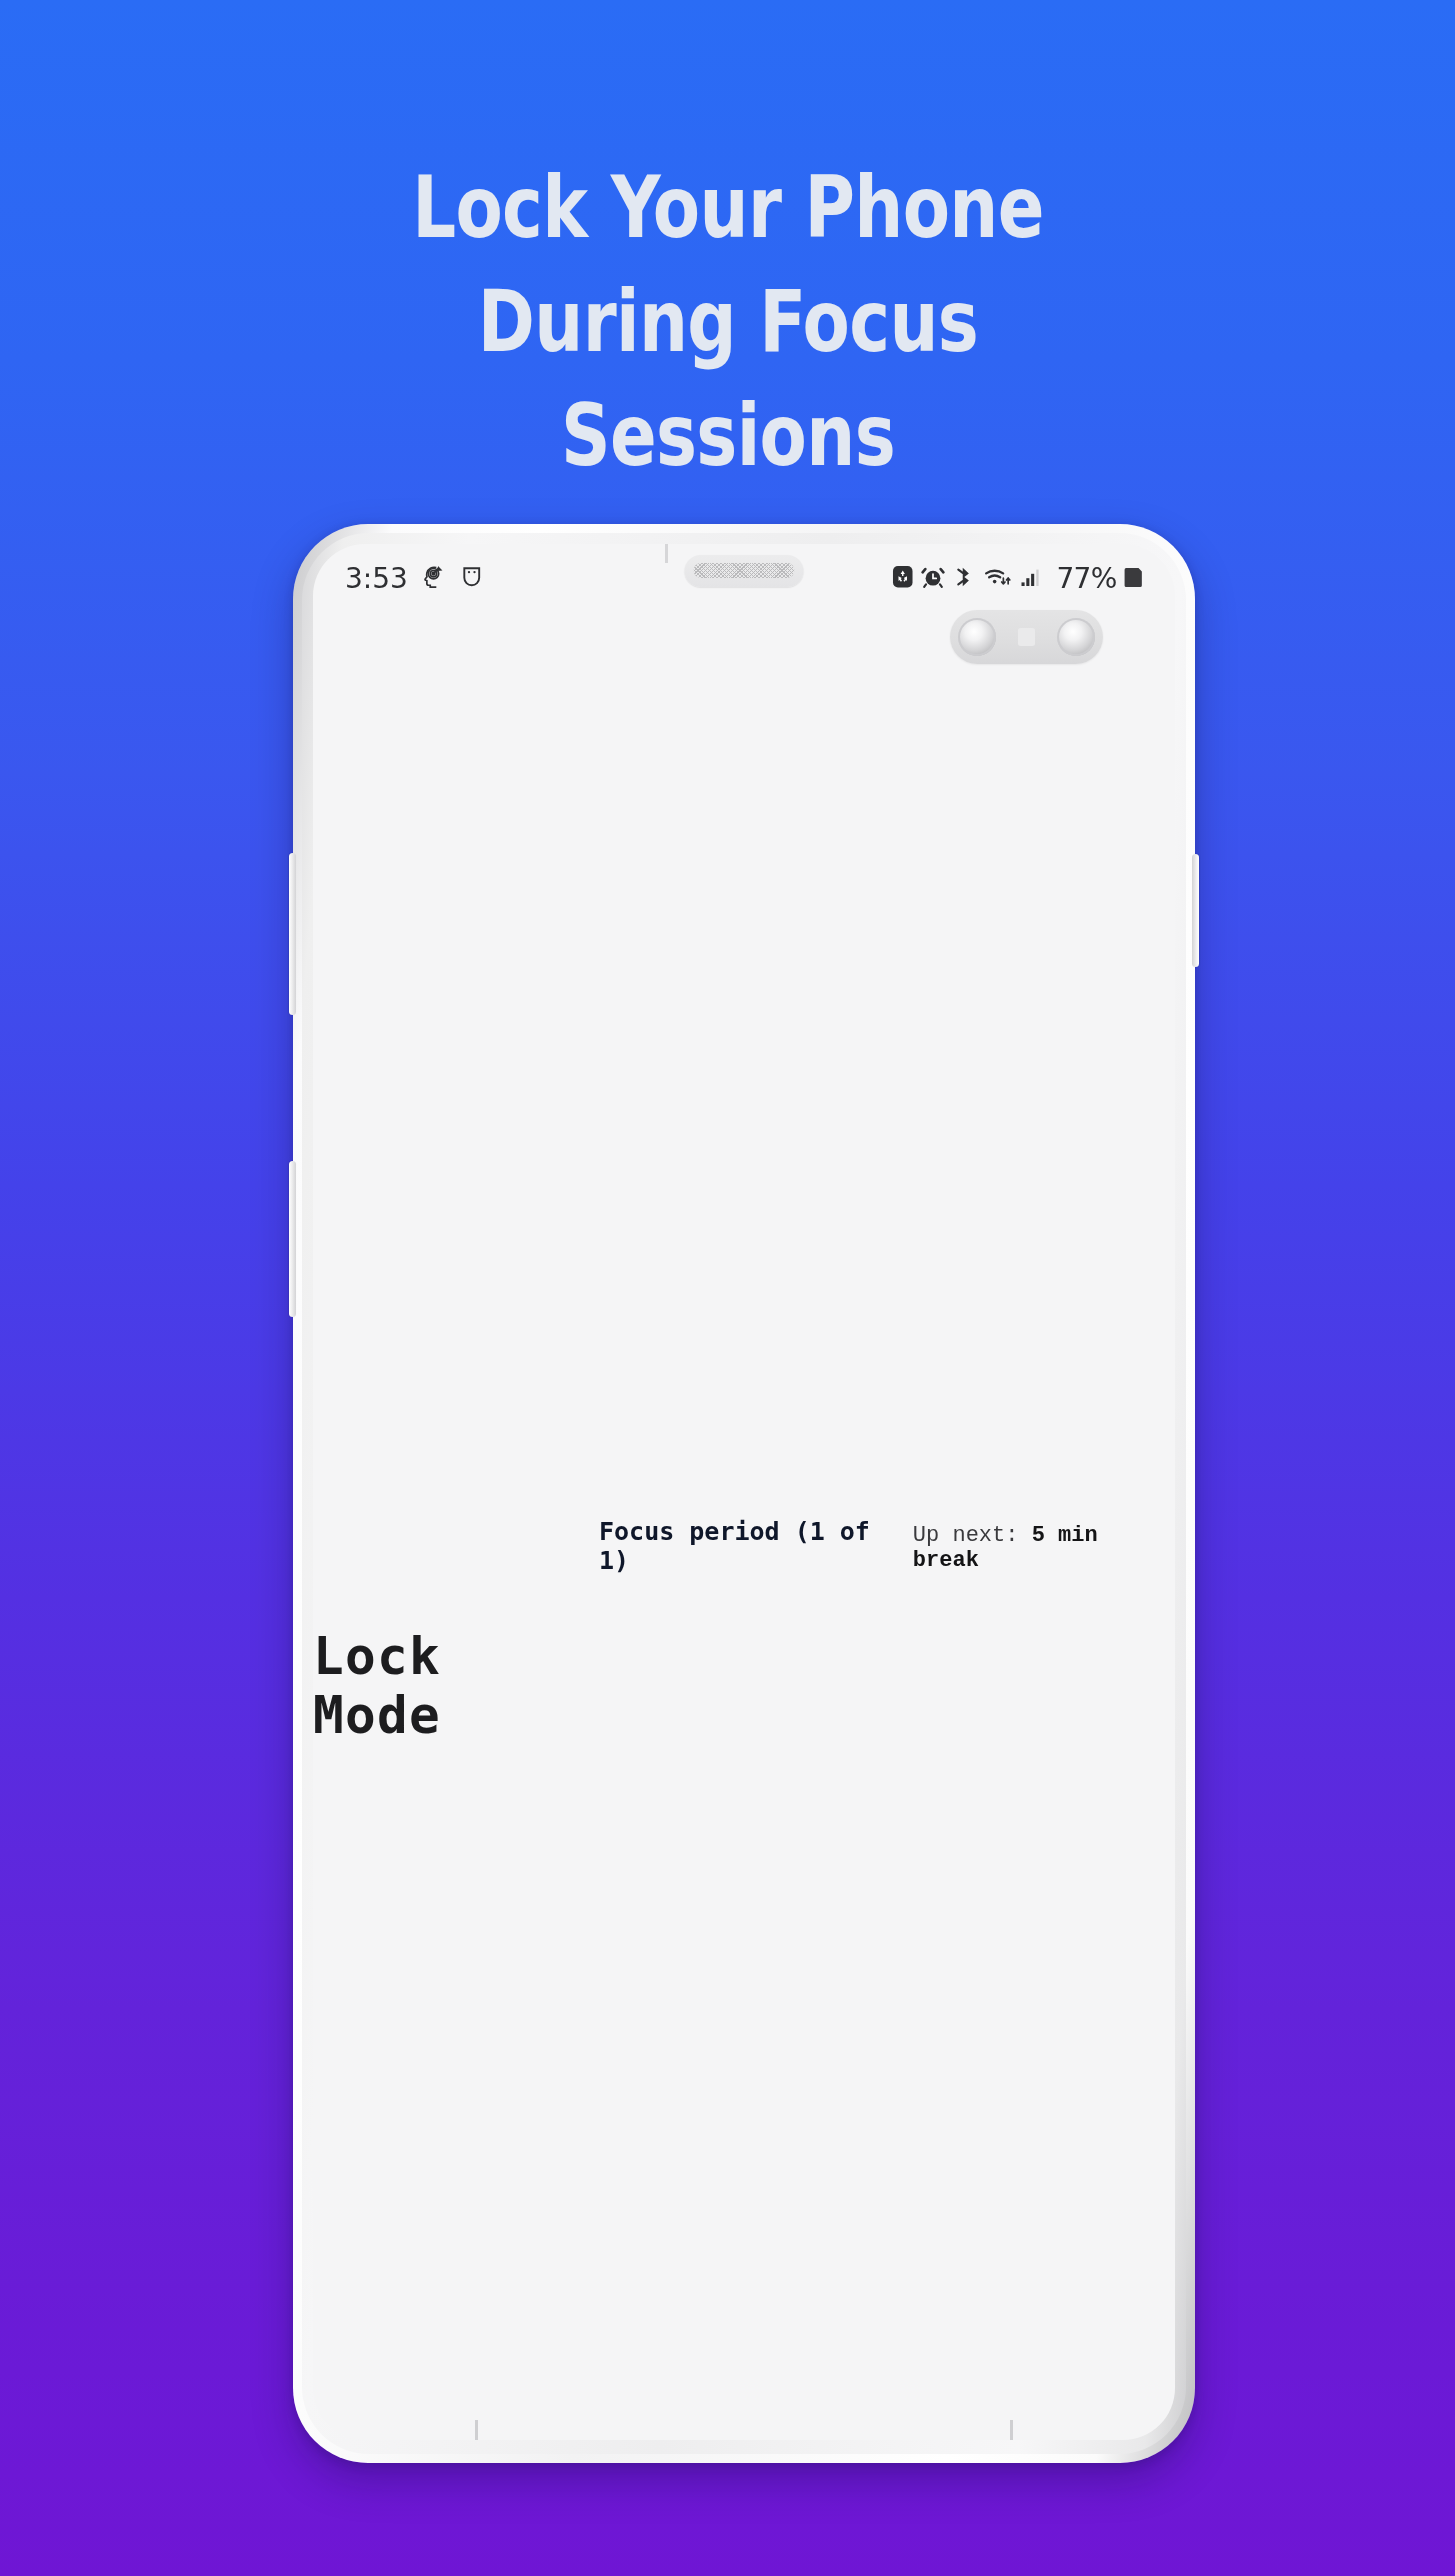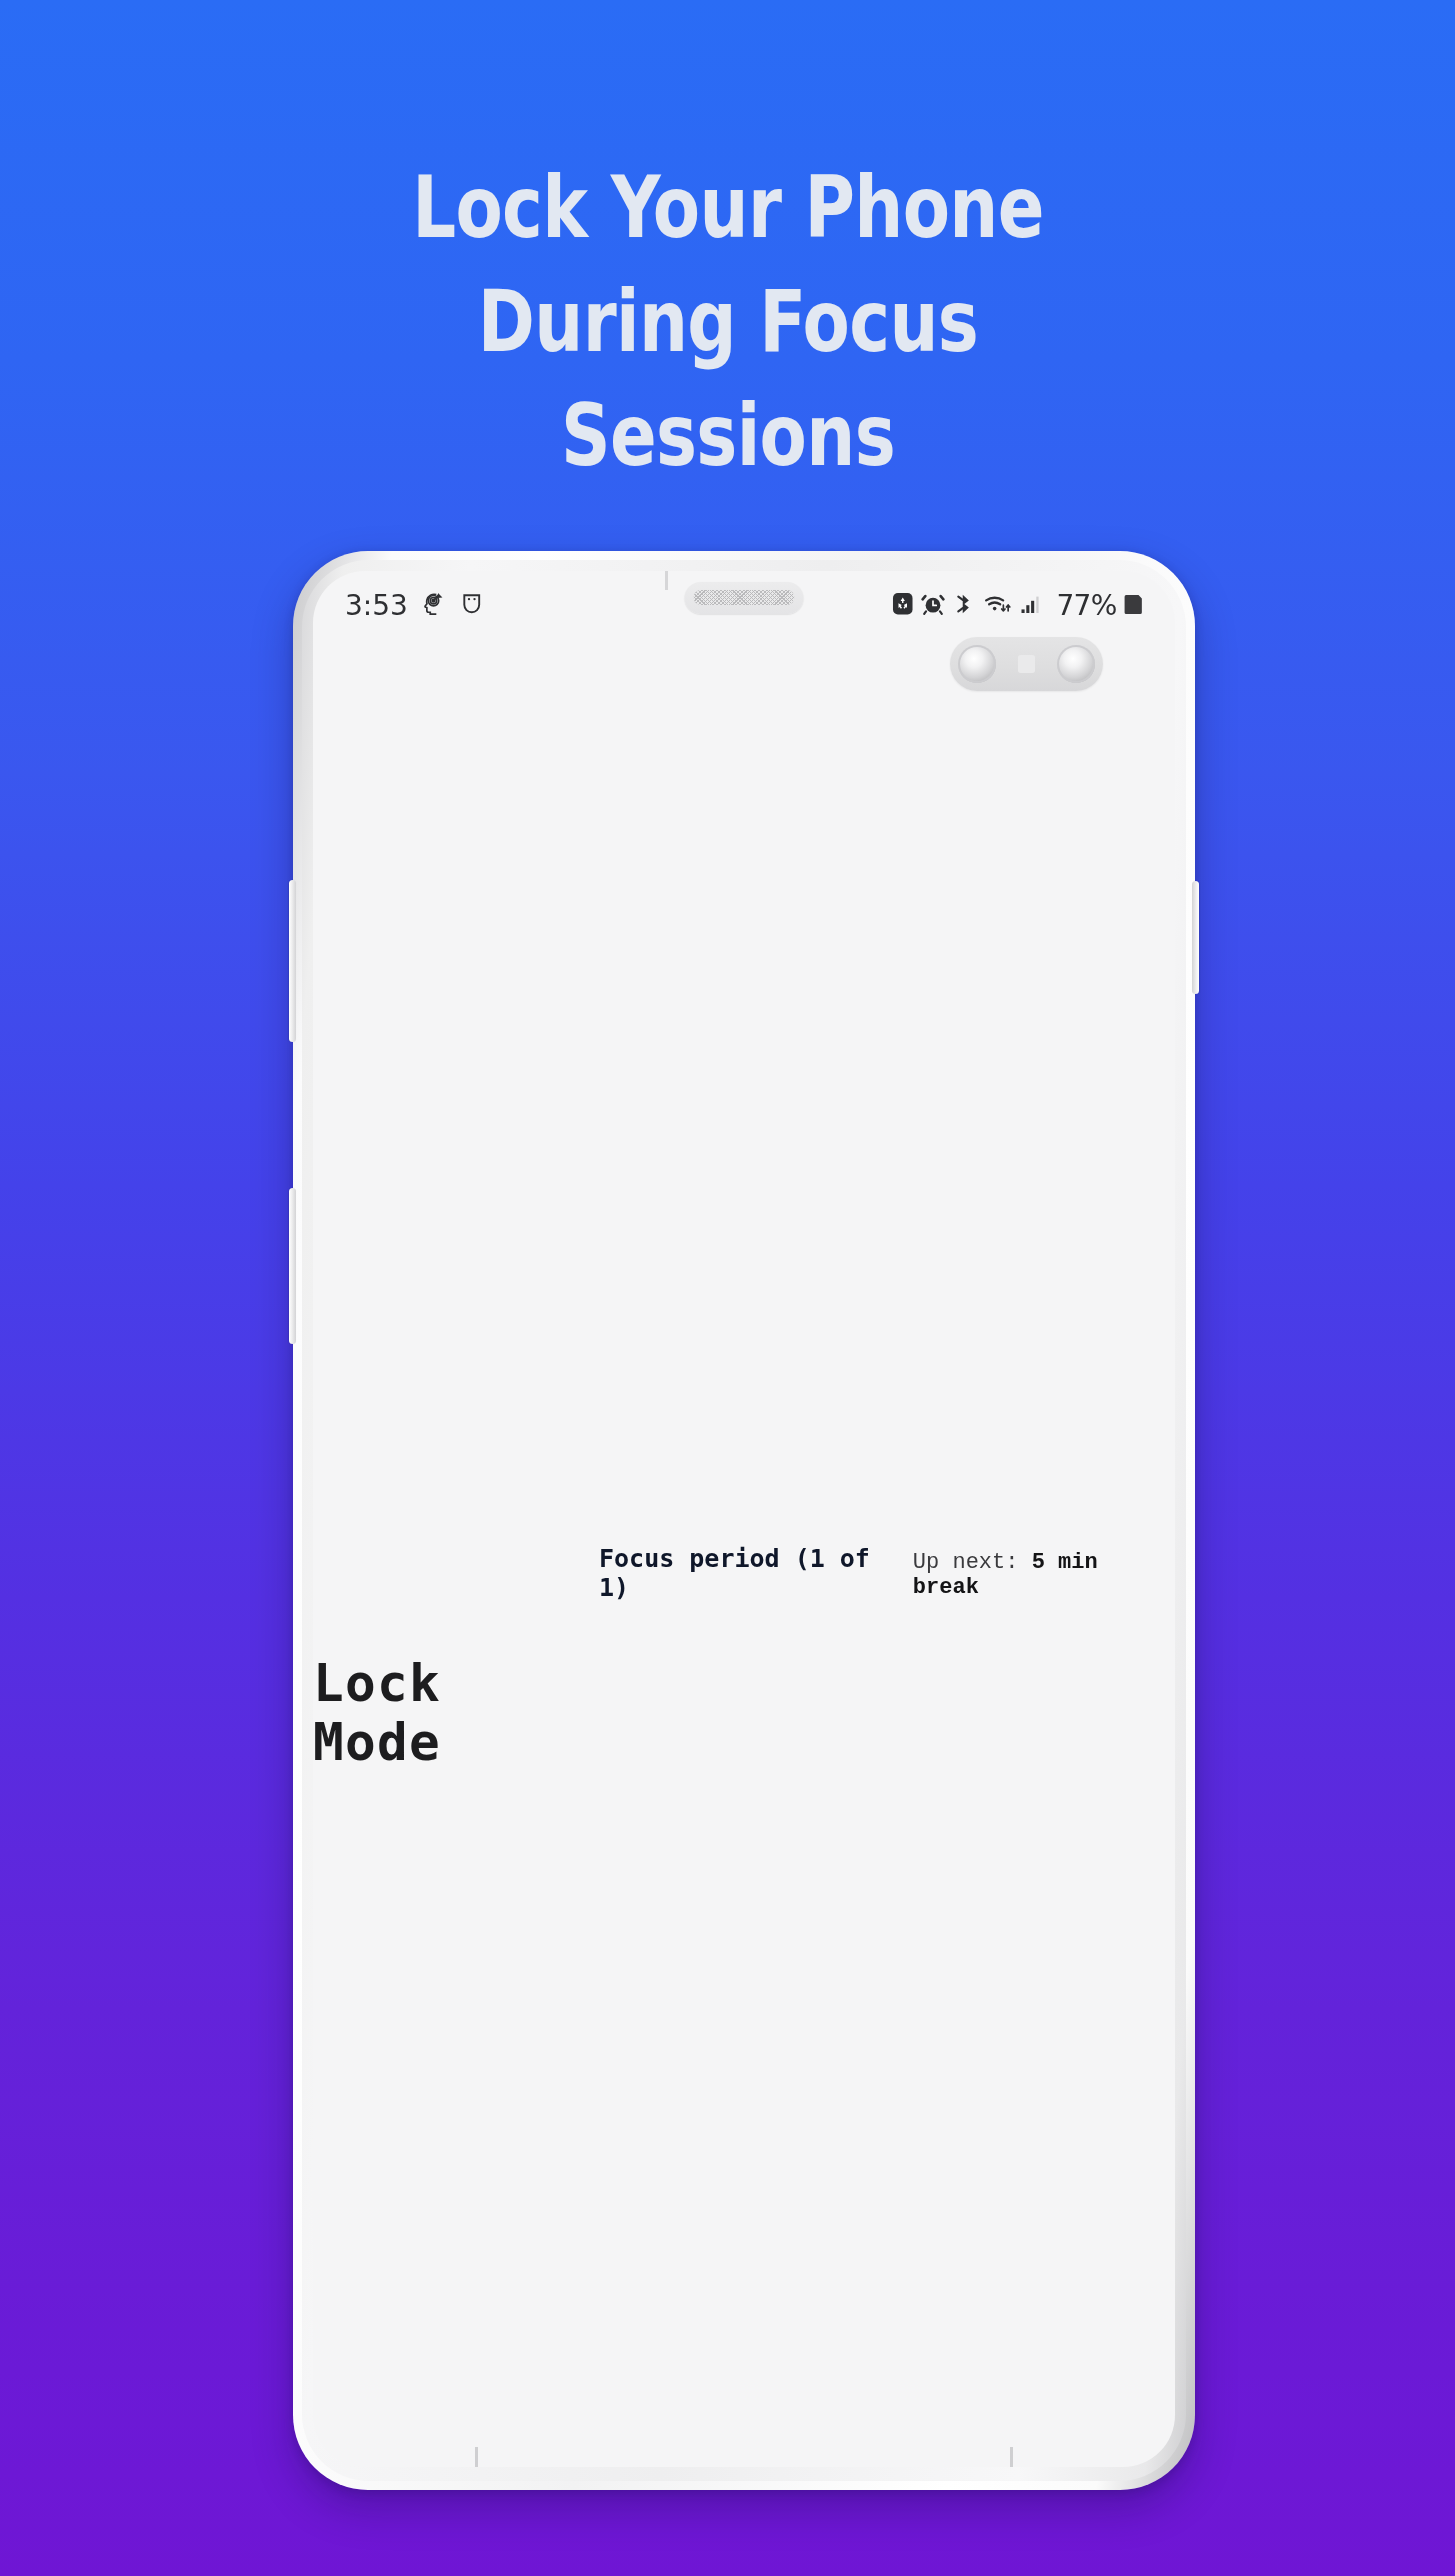--- a/index.html
+++ b/index.html
@@ -40,21 +40,21 @@
     font-stretch: condensed;
     transform: scaleX(0.90);
     transform-origin: center top;
   }
   .headline .hl-line { display:block; white-space: nowrap; }
 
   
   .phone-wrap {
     position: absolute;
     left: 293px;
-    top: 551px;
+    top: 524px;
     width: 902px;
     height: 1939px;
   }
 
   .phone-outer {
     position: absolute;
     inset: 0;
     border-radius: 75px;
     background: linear-gradient(100deg, #c9c9cb 0%, #fbfbfc 8%, #ffffff 20%,
                 #f2f2f3 50%, #ffffff 80%, #fbfbfb 92%, #bdbdbf 100%);

